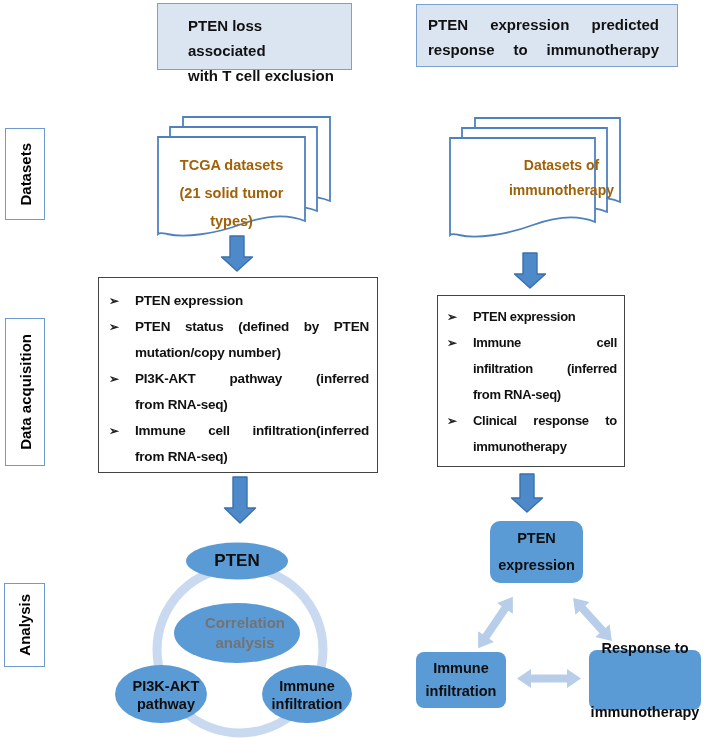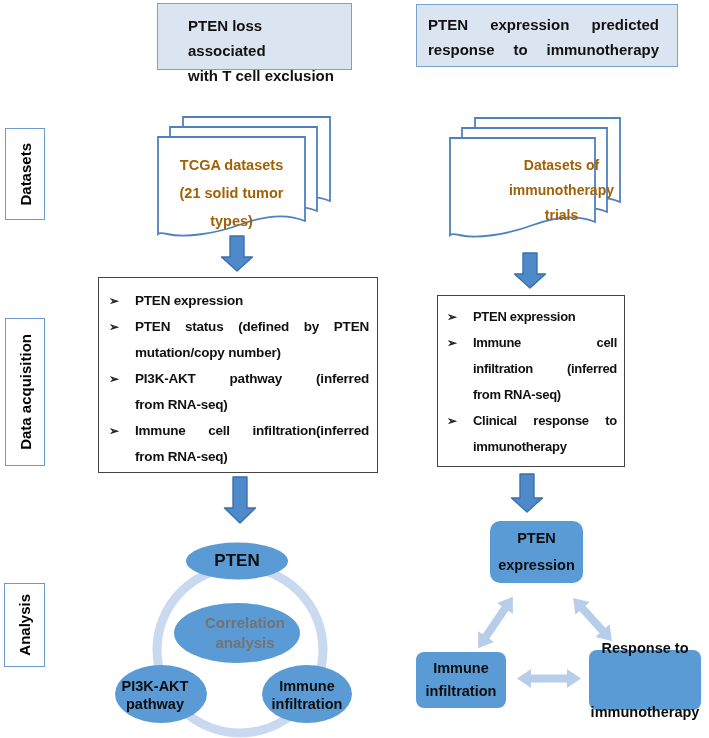--- a/index.html
+++ b/index.html
@@ -45,21 +45,21 @@
     font-size:13px;letter-spacing:-0.3px;}
   .acq ul{margin:0;padding:0;list-style:none;}
   .acq li{position:relative;padding-left:28px;font-weight:bold;line-height:26px;color:#111;}
   .acq .bullet{position:absolute;left:2px;top:0;font-size:12px;color:#222;}
   
   .lbl{position:absolute;display:flex;flex-direction:column;align-items:center;
     justify-content:center;text-align:center;font-weight:bold;color:#0d0d0d;}
   .lbl-pten{left:186px;top:543px;width:102px;height:36px;font-size:17px;}
   .lbl-corr{left:182px;top:604px;width:126px;height:58px;font-size:15px;
     line-height:20px;color:#737373;}
-  .lbl-pi3k{left:109px;top:666px;width:92px;height:57px;font-size:14.5px;line-height:18px;}
+  .lbl-pi3k{left:120px;top:666px;width:92px;height:57px;font-size:14.5px;line-height:18px;}
   .lbl-imm{left:262px;top:666px;width:90px;height:57px;font-size:14.5px;line-height:18px;}
   
   .rbox{
     position:absolute;background:#5b9bd5;border-radius:10px;
     display:flex;flex-direction:column;align-items:center;justify-content:center;
     text-align:center;font-weight:bold;color:#0d0d0d;box-sizing:border-box;
   }
   .rbox-top{left:490px;top:521px;width:93px;height:62px;font-size:14.5px;line-height:27px;}
   .rbox-bl{left:416px;top:652px;width:90px;height:56px;font-size:14.5px;line-height:23px;border-radius:8px;}
   .rbox-br{left:589px;top:650px;width:112px;height:60px;font-size:14.5px;line-height:24px;border-radius:8px;gap:40px;}
@@ -124,21 +124,20 @@
     <span class="vtext">Analysis</span>
   </div>
 
   <div class="doc-text doc-text-left">
     <span class="line">TCGA datasets</span>
     <span class="line">(21 solid tumor types)</span>
   </div>
   <div class="doc-text doc-text-right">
     <span class="line">Datasets of</span>
     <span class="line">immunotherapy</span>
-    <span class="line">trials</span>
   </div>
 
   <div class="acq acq-left">
     <ul>
       <li>
         <span class="bullet">➢</span>
         <span class="line">PTEN expression</span>
       </li>
       <li>
         <span class="bullet">➢</span>

